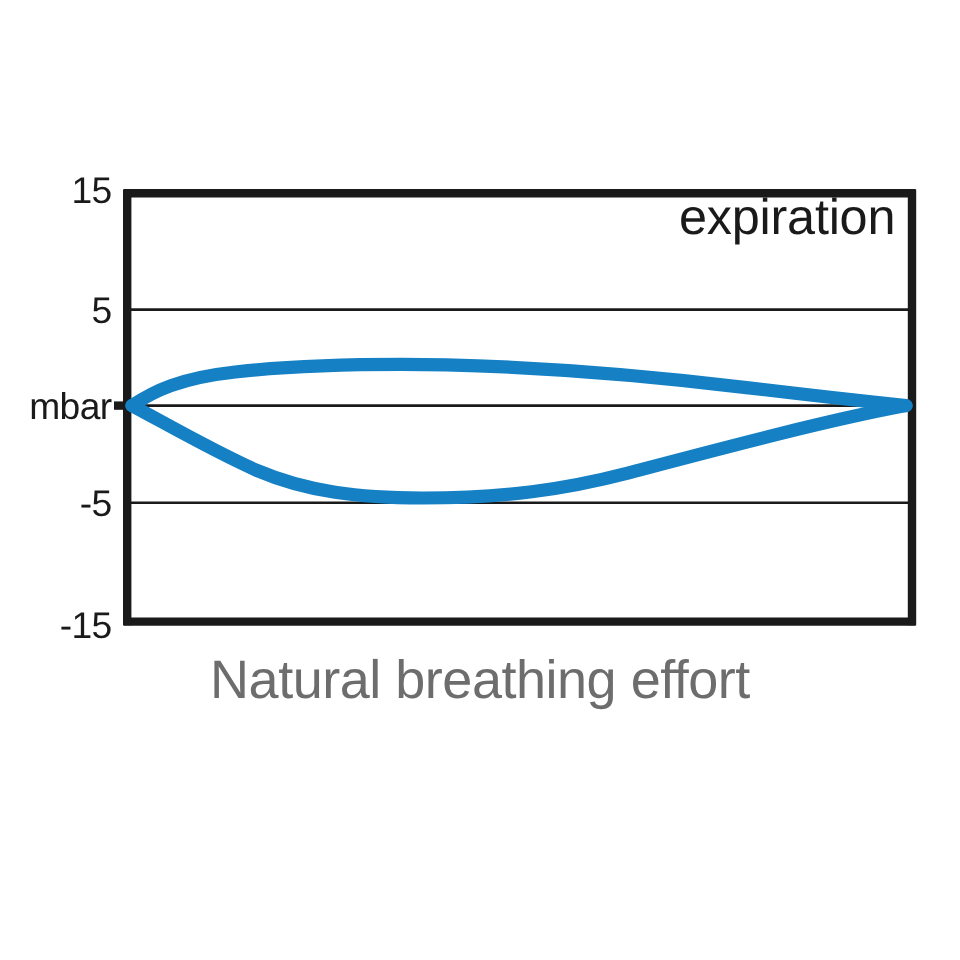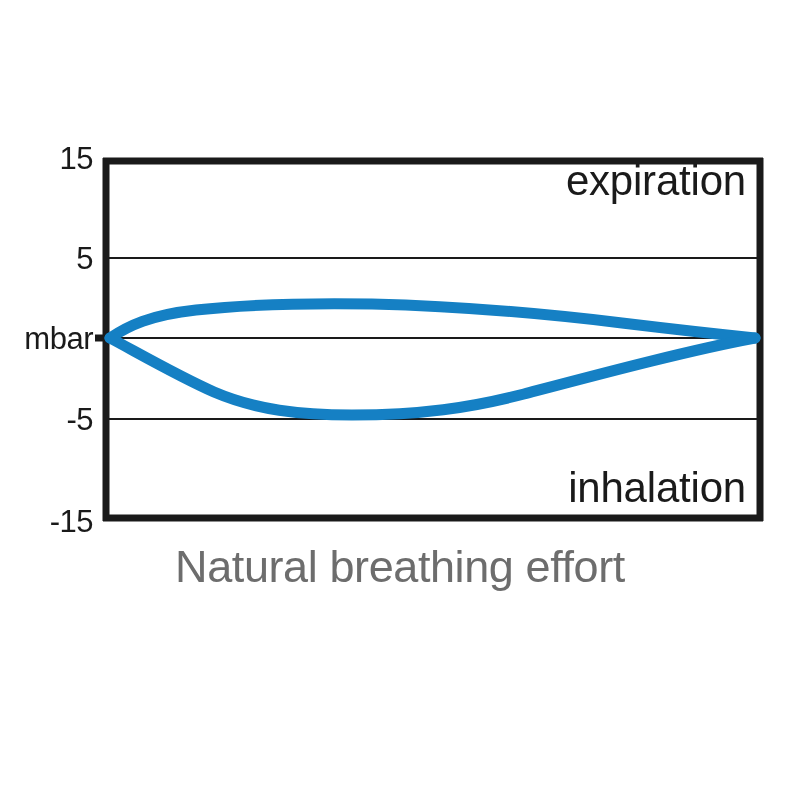--- a/index.html
+++ b/index.html
@@ -110,17 +110,16 @@
     </g>
   </svg>
 
   <div class="ytick t15" style="color: rgb(26, 26, 26);">15</div>
   <div class="ytick t5" style="color: rgb(26, 26, 26);">5</div>
   <div class="ytick t0" style="color: rgb(26, 26, 26);">mbar</div>
   <div class="ytick tm5" style="color: rgb(26, 26, 26);">-5</div>
   <div class="ytick tm15" style="color: rgb(26, 26, 26);">-15</div>
 
   <div class="phase-label expiration" style="color: rgb(26, 26, 26);">expiration</div>
-  <div class="phase-label inhalation" style="color: rgb(26, 26, 26);">inhalation</div>
 
   <div id="caption" style="color: rgb(109, 109, 109);">Natural breathing effort</div>
 
 </div>
 
 </body></html>

